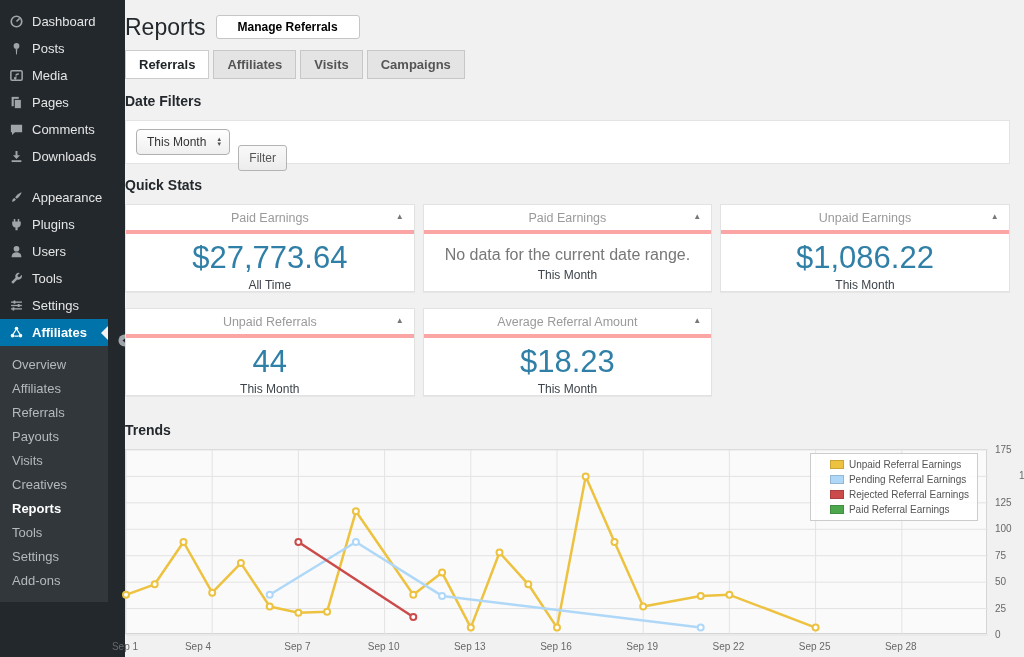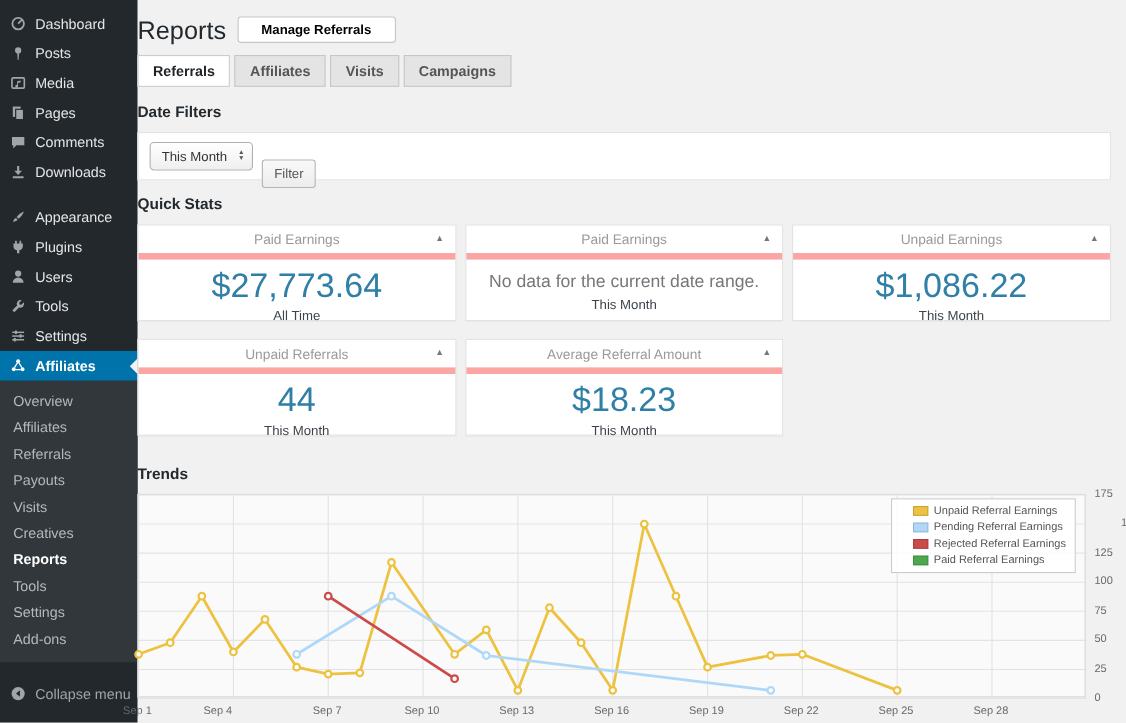--- a/index.html
+++ b/index.html
@@ -5,21 +5,21 @@
   * { box-sizing: border-box; margin: 0; padding: 0; }
   html,body { width:1024px; height:657px; overflow:hidden; }
   body {
     font-family: "Liberation Sans", sans-serif;
     background:#f1f1f1; color:#23282d; position:relative;
   }
 
   
   .sidebar {
     position:absolute; left:0; top:0; bottom:0; width:125px;
-    background:#23282d; display:flex; flex-direction:column; padding-top:8px;
+    background:#23282d; display:flex; flex-direction:row; padding-top:8px;
   }
   .menu-item {
     display:flex; align-items:center; gap:8px;
     padding:6px 6px 6px 9px; color:#e5e5e5; font-size:13px; cursor:pointer;
     position:relative; line-height:15px;
   }
   .menu-item .mi-icon { width:15px; height:15px; color:#a0a5aa; flex:0 0 15px; display:block; }
   .menu-item .mi-icon svg { width:15px; height:15px; display:block; }
   .menu-item.group-start { margin-top:14px; }
   .menu-item.active { background:#0073aa; color:#fff; font-weight:bold; }
@@ -77,21 +77,21 @@
     font-family:"Liberation Sans", sans-serif;
     margin-top:32px;
   }
 
   .cards-grid { display:grid; grid-template-columns:repeat(3, 289.6px); gap:16px 8px; width:885px; margin-bottom:26px; }
   .stat-card {
     background:#fff; border:1px solid #e2e2e2; height:88px;
     box-shadow:0 1px 1px rgba(0,0,0,.04); text-align:center; position:relative;
   }
   .stat-card-header {
-    font-size:12.5px; color:#9a9a9a; padding:6px 24px 5px; border-bottom:6px solid #fca5a5;
+    font-size:12.5px; color:#9a9a9a; padding:6px 24px 5px; border-bottom:4px solid #fca5a5;
     white-space:nowrap; overflow:hidden;
   }
   .card-toggle { position:absolute; right:10px; top:7px; font-size:8px; color:#777; cursor:pointer; }
   .stat-value { font-size:31px; color:#2f7fa7; margin-top:7px; line-height:33px; }
   .stat-value:empty { display:none; }
   .stat-message { font-size:16px; color:#777; margin-top:12px; line-height:18px; }
   .stat-message:empty { display:none; }
   .stat-period { font-size:12px; color:#3c434a; margin-top:4px; }
 
   

